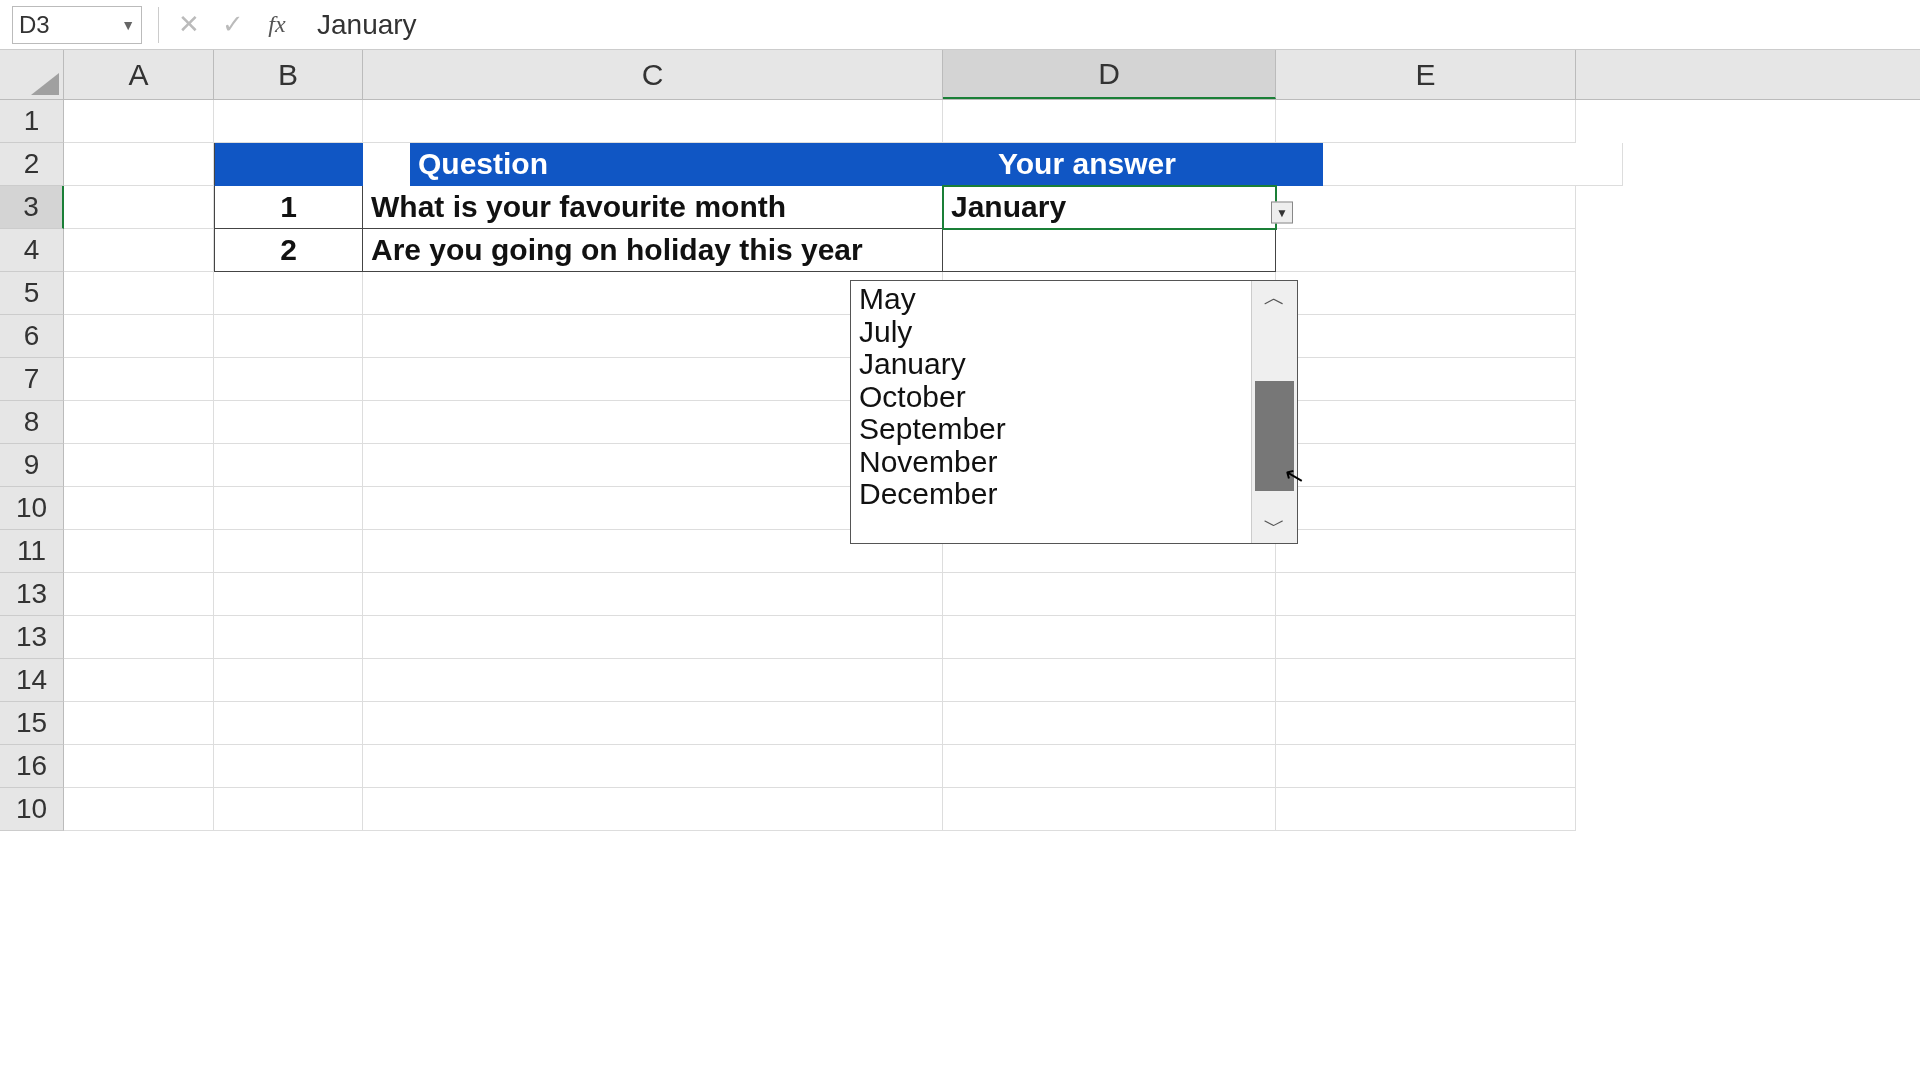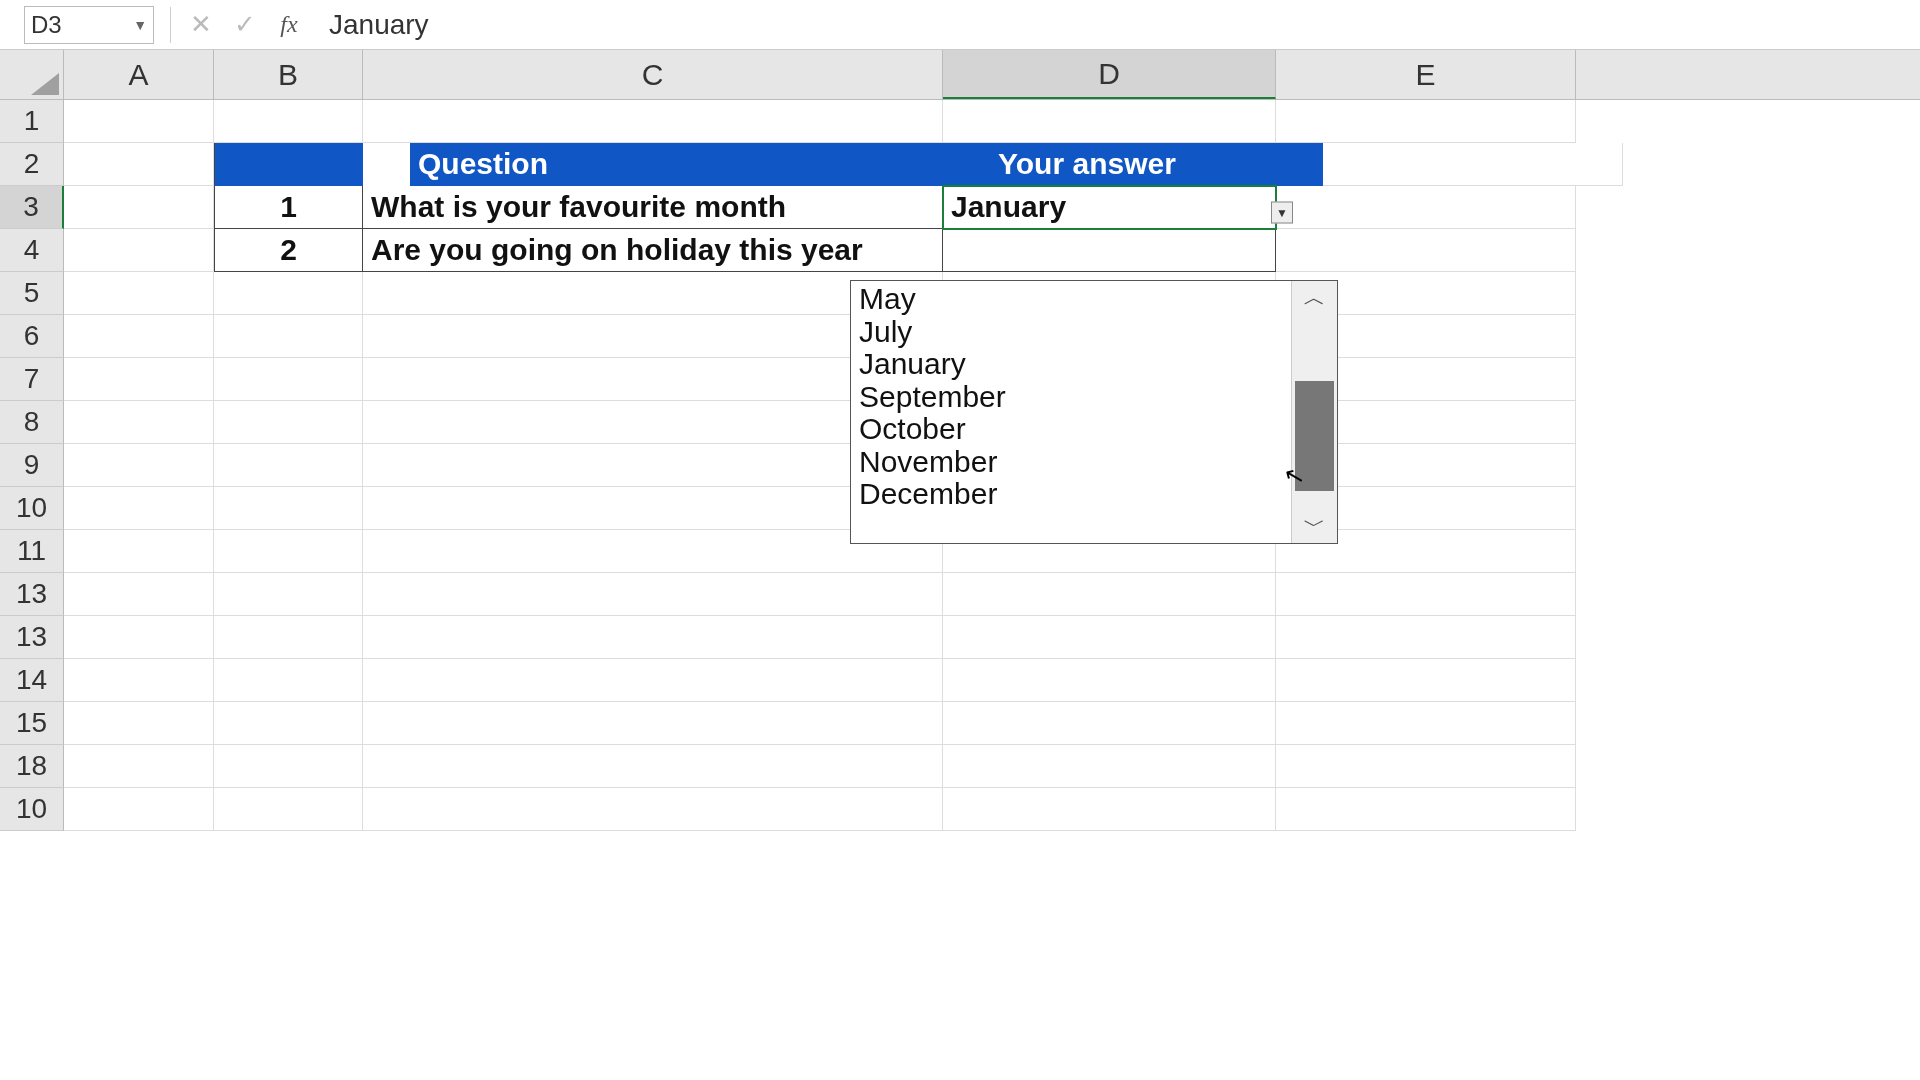--- a/index.html
+++ b/index.html
@@ -4,21 +4,21 @@
 <style>
 * { box-sizing: border-box; margin: 0; padding: 0; font-family: 'Segoe UI', Arial, sans-serif; }
 body { background: #fff; overflow: hidden; width: 1920px; height: 1080px; position: relative; }
 
 .formula-bar {
   display: flex;
   align-items: center;
   height: 50px;
   border-bottom: 1px solid #ccc;
   background: #fff;
-  padding: 2px 24px;
+  padding: 2px 12px;
 }
 .name-box {
   width: 130px;
   height: 38px;
   border: 1px solid #bbb;
   background: #fff;
   display: flex;
   align-items: center;
   justify-content: space-between;
   padding: 0 6px;
@@ -132,21 +132,21 @@
   background: #eee;
   display: flex; align-items: center; justify-content: center;
   font-size: 12px; color: #333;
   z-index: 5;
 }
 
 .dropdown-list {
   position: absolute;
   top: 230px;
   left: 850px;
-  width: 488px;
+  width: 448px;
   height: 264px;
   background: #fff;
   border: 1px solid #555;
   z-index: 20;
   display: flex;
 }
 .dd-items {
   flex: 1;
   overflow: hidden;
   padding: 2px 0;
@@ -334,21 +334,21 @@
       </div>
       <div class="row">
         <div class="row-h">15</div>
         <div class="cell" style="width: 150px;"></div>
         <div class="cell" style="width: 149px;"></div>
         <div class="cell" style="width: 580px;"></div>
         <div class="cell" style="width: 333px;"></div>
         <div class="cell" style="width: 300px;"></div>
       </div>
       <div class="row">
-        <div class="row-h">18</div>
+        <div class="row-h">16</div>
         <div class="cell" style="width: 150px;"></div>
         <div class="cell" style="width: 149px;"></div>
         <div class="cell" style="width: 580px;"></div>
         <div class="cell" style="width: 333px;"></div>
         <div class="cell" style="width: 300px;"></div>
       </div>
       <div class="row">
         <div class="row-h">10</div>
         <div class="cell" style="width: 150px;"></div>
         <div class="cell" style="width: 149px;"></div>
@@ -356,22 +356,22 @@
         <div class="cell" style="width: 333px;"></div>
         <div class="cell" style="width: 300px;"></div>
       </div>
     </div>
 
   <div class="dropdown-list">
     <div class="dd-items" id="dditems">
         <div class="dd-item">May</div>
         <div class="dd-item">July</div>
         <div class="dd-item">January</div>
+        <div class="dd-item">October</div>
         <div class="dd-item">September</div>
-        <div class="dd-item">October</div>
         <div class="dd-item">November</div>
         <div class="dd-item">December</div>
       </div>
     <div class="dd-scrollbar">
       <div class="dd-sb-up">︿</div>
       <div class="dd-sb-thumb"></div>
       <div class="dd-sb-down">﹀</div>
     </div>
   </div>
 

